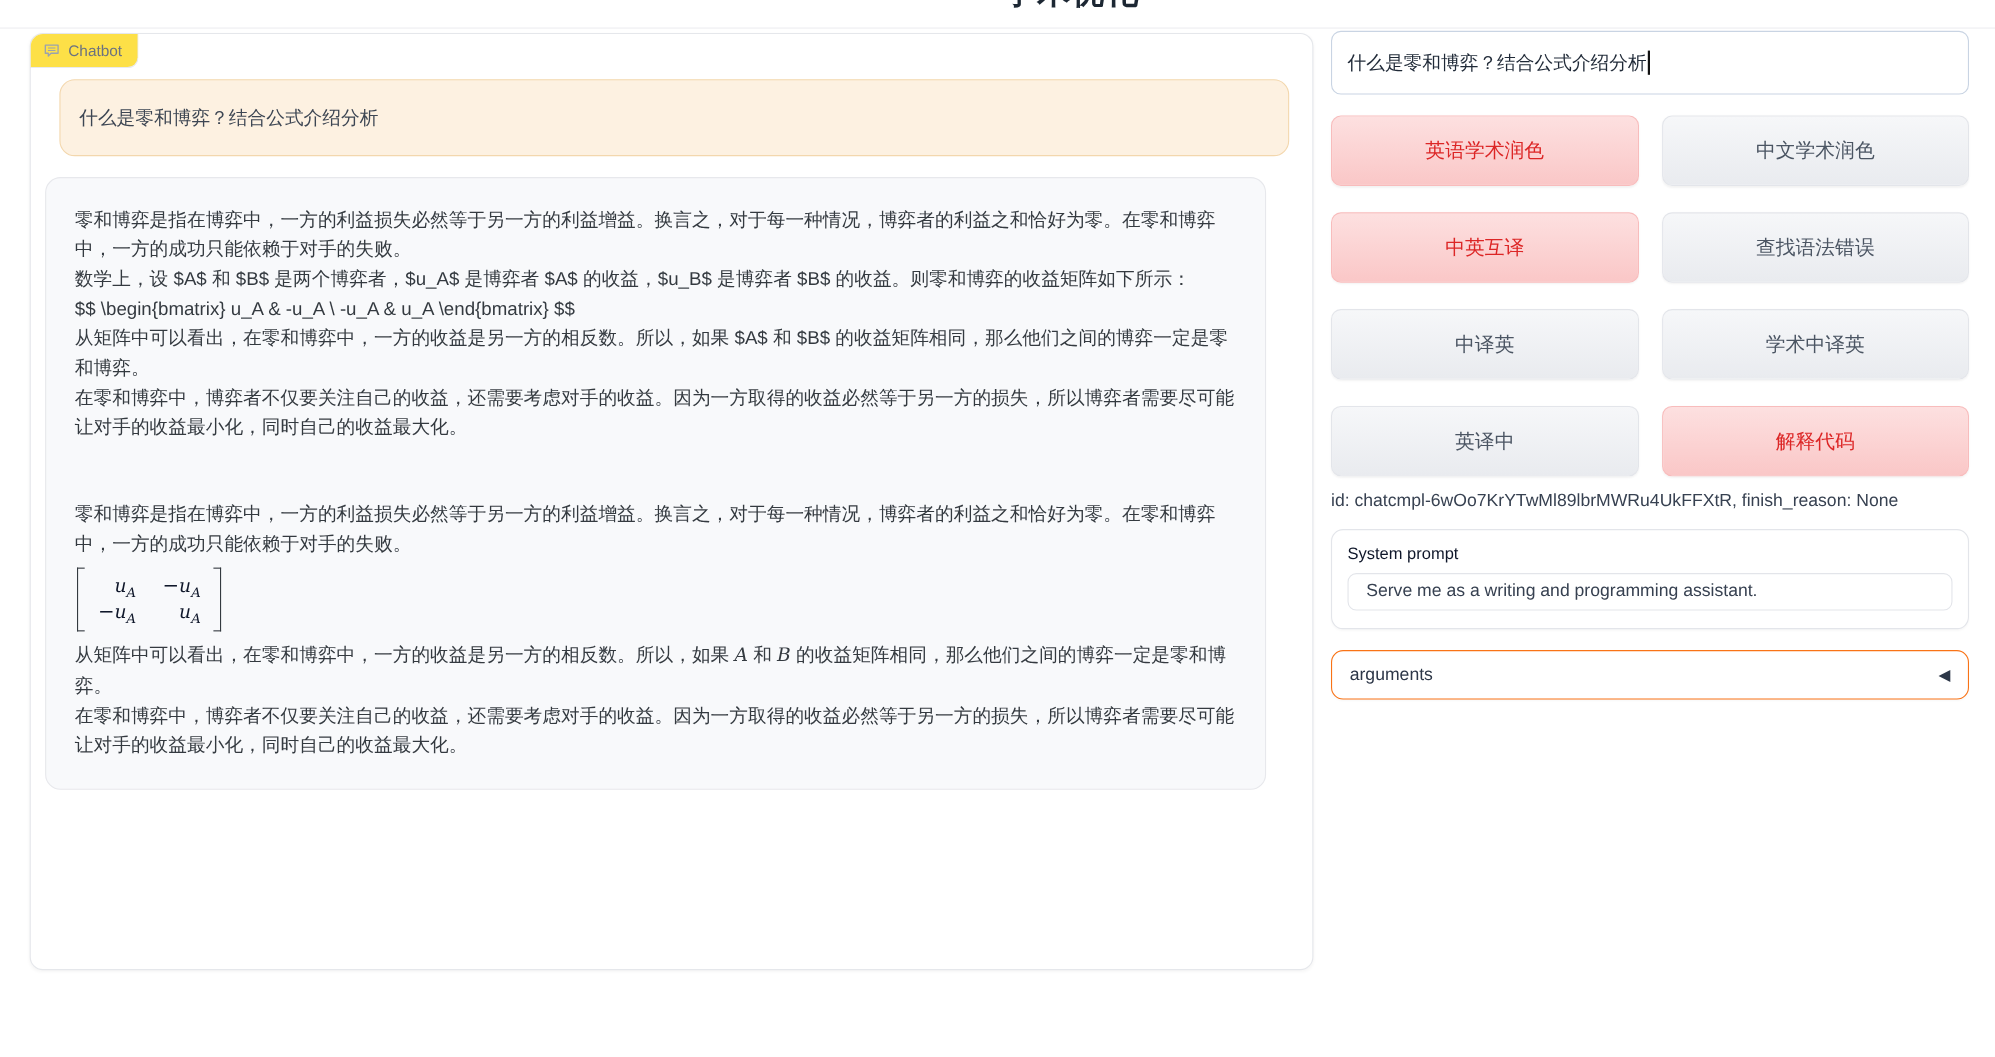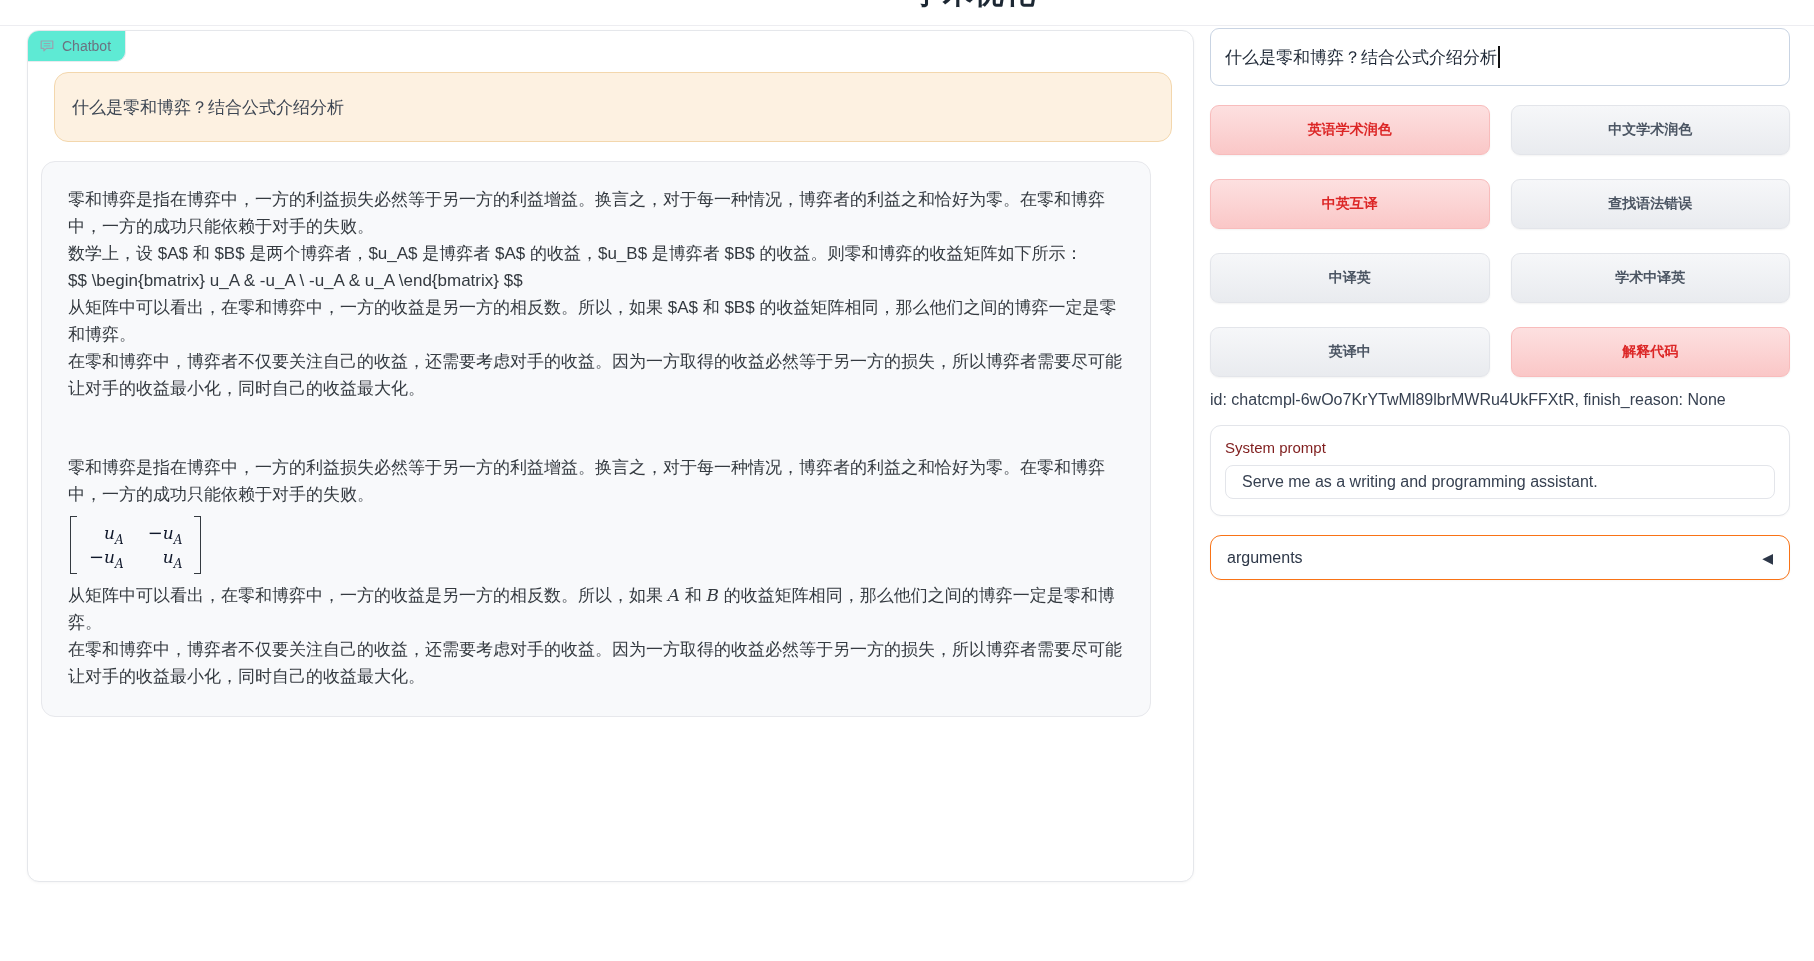--- a/index.html
+++ b/index.html
@@ -17,21 +17,21 @@
   }
 
   
   .chat-panel {
     position: absolute; left: 27px; top: 30px; width: 1167px; height: 852px;
     background: #ffffff; border: 1px solid #e5e7eb; border-radius: 12px;
     box-shadow: 0 1px 3px rgba(0,0,0,.04);
   }
   .chat-label {
     position: absolute; top: 0; left: 0; display: flex; align-items: center; gap: 7px;
-    padding: 7px 14px 7px 11px; background: #5eead4;
+    padding: 7px 14px 7px 11px; background: #fde047;
     border-right: 1px solid #e9eaee; border-bottom: 1px solid #e9eaee;
     border-radius: 11px 0 10px 0; color: #6b7280; font-size: 14px;
   }
   .chat-label svg { display: block; }
   .msg { position: absolute; }
   .msg.user {
     left: 26px; top: 41px; width: 1118px; height: 70px;
     background: #fdf1e1; border: 1px solid #f3d7ad; border-radius: 14px;
     display: flex; align-items: center; padding: 0 17px;
     color: #3d4653; font-size: 17px;
@@ -66,31 +66,31 @@
   }
   .caret { display: inline-block; width: 2px; height: 22px; background: #111; margin-left: 1px; }
   .ask-btn {
     margin-top: 10px; height: 50px; border: 1px solid #f1b571; border-radius: 9px;
     background: linear-gradient(180deg, #fde3c2 0%, #f5ad63 100%);
     color: #e2580c; font-size: 18px; font-weight: 700; cursor: pointer; font-family: inherit;
     box-shadow: 0 1px 2px rgba(0,0,0,.05);
   }
   .btn-grid { margin-top: 19px; display: grid; grid-template-columns: 1fr 1fr; column-gap: 21px; row-gap: 24px; }
   .fn-btn {
-    height: 50px; border-radius: 9px; font-size: 14px; font-weight: 700;
+    height: 64px; border-radius: 9px; font-size: 18px; font-weight: 400;
     cursor: pointer; font-family: inherit; box-shadow: 0 1px 2px rgba(0,0,0,.05);
   }
   .fn-btn.gray { background: linear-gradient(180deg,#f6f7f9,#e9ebef); border: 1px solid #e3e5ea; color: #4b5563; }
   .fn-btn.pink { background: linear-gradient(180deg,#fde0e0,#fac7c7); border: 1px solid #f8bcbc; color: #dc2626; }
   .status { margin-top: 14px; font-size: 16px; color: #374151; }
   .sys-box {
     margin-top: 16px; background: #fff; border: 1px solid #e3e5ea; border-radius: 11px;
     padding: 13px 14px 16px; box-shadow: 0 1px 2px rgba(0,0,0,.03);
   }
-  .sys-box label { display: block; font-size: 15px; color: #7f1d1d; margin-bottom: 9px; }
+  .sys-box label { display: block; font-size: 15px; color: #0f172a; margin-bottom: 9px; }
   .sys-input {
     border: 1px solid #e3e5ea; border-radius: 8px; height: 34px;
     display: flex; align-items: center; padding: 0 16px; font-size: 16px; color: #374151;
   }
   .accordion {
     margin-top: 19px; height: 45px; background: #fff; border: 1px solid #f97316; border-radius: 11px;
     display: flex; align-items: center; justify-content: space-between; padding: 0 16px;
     font-size: 16px; color: #2d3748; cursor: pointer; box-shadow: 0 1px 2px rgba(0,0,0,.03);
   }
   .accordion .arrow { font-size: 14px; color: #2d3748; }

